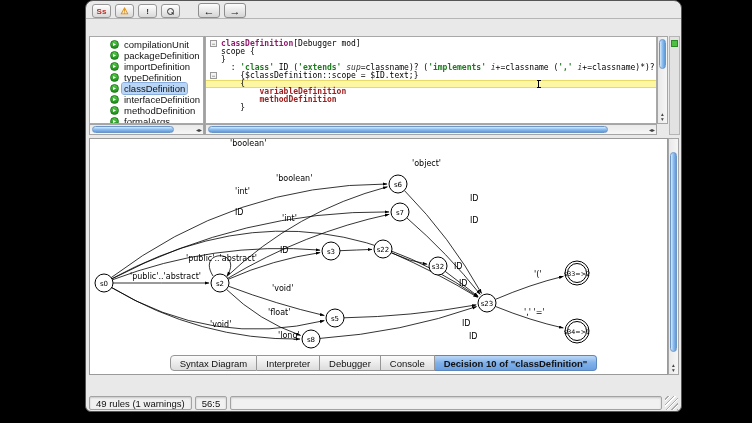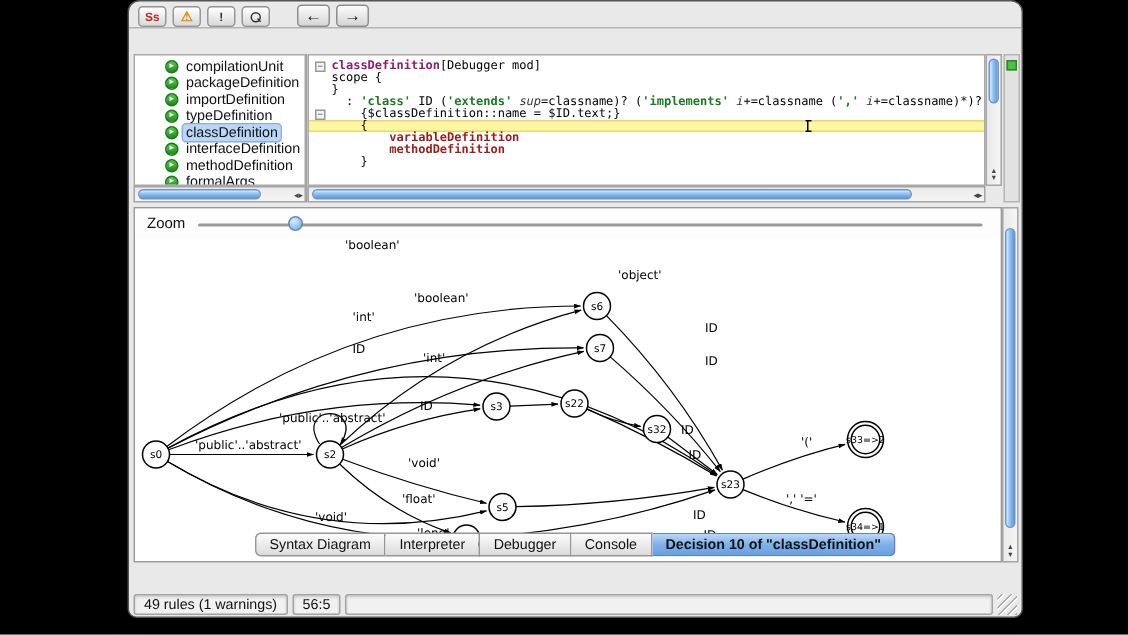--- a/index.html
+++ b/index.html
@@ -173,47 +173,40 @@
   </div>
 
   <div class="v-split"></div>
 
   <div class="editor-panel">
     <div>
         <div class="code-line"><span class="gutter"><span class="fold-box">−</span></span><span class="seg-rule">classDefinition</span><span class="seg-plain">[Debugger mod]</span></div>
         <div class="code-line"><span class="gutter"></span><span class="seg-plain">scope {</span></div>
         <div class="code-line"><span class="gutter"></span><span class="seg-plain">}</span></div>
         <div class="code-line"><span class="gutter"></span><span class="seg-plain">  : </span><span class="seg-lit">'class'</span><span class="seg-plain"> ID (</span><span class="seg-lit">'extends'</span><span class="seg-plain"> </span><span class="seg-arg">sup</span><span class="seg-plain">=classname)? (</span><span class="seg-lit">'implements'</span><span class="seg-plain"> </span><span class="seg-arg">i</span><span class="seg-plain">+=classname (</span><span class="seg-lit">','</span><span class="seg-plain"> </span><span class="seg-arg">i</span><span class="seg-plain">+=classname)*)?</span></div>
-        <div class="code-line"><span class="gutter"><span class="fold-box">−</span></span><span class="seg-plain">    {$classDefinition::name = $ID.text;}</span></div>
+        <div class="code-line"><span class="gutter"><span class="fold-box">−</span></span><span class="seg-plain">    {$classDefinition::scope = $ID.text;}</span></div>
         <div class="code-line hl"><span class="gutter"></span><span class="seg-plain">    {</span><span class="caret" style="left: 332px;"></span></div>
         <div class="code-line"><span class="gutter"></span><span class="seg-plain">        </span><span class="seg-ruleref">variableDefinition</span></div>
         <div class="code-line"><span class="gutter"></span><span class="seg-plain">        </span><span class="seg-ruleref">methodDefinition</span></div>
         <div class="code-line"><span class="gutter"></span><span class="seg-plain">    }</span></div>
       </div>
   </div>
   <div class="h-scroll" style="left:119px;top:123px;width:452px;">
     <div class="thumb-h" style="left:2px;width:400px;"></div>
     <div class="hs-arrows">◂▸</div>
   </div>
   <div class="v-scroll" style="left:571px;top:35px;height:88px;">
     <div class="thumb-v" style="top:2px;height:30px;"></div>
     <div class="vs-arrows">▴<br>▾</div>
   </div>
   <div class="analysis-strip">
     <div class="marker-green"></div>
   </div>
 
   <div class="bottom-pane">
-    <div class="zoom-row">
-      <span class="zoom-label">Zoom</span>
-      <div class="slider">
-        <div class="slider-track"></div>
-        <div class="slider-thumb"></div>
-      </div>
-    </div>
     <div class="diagram-canvas">
       <svg width="577" height="217">
         <defs>
           <marker id="arrow" markerWidth="7" markerHeight="6" refX="5.5" refY="2" orient="auto">
             <path d="M0,0 L6,2 L0,4 Z" fill="#000"></path>
           </marker>
         </defs>
       <path d="M 23.0 144.0 Q 72.0 144.0 119.0 144.0" class="edge" marker-end="url(#arrow)"></path>
           <text x="40" y="140" class="edge-label">'public'..'abstract'</text>
           <path d="M 123 137 C 106 110 154 110 137 137" class="edge" marker-end="url(#arrow)"></path>

